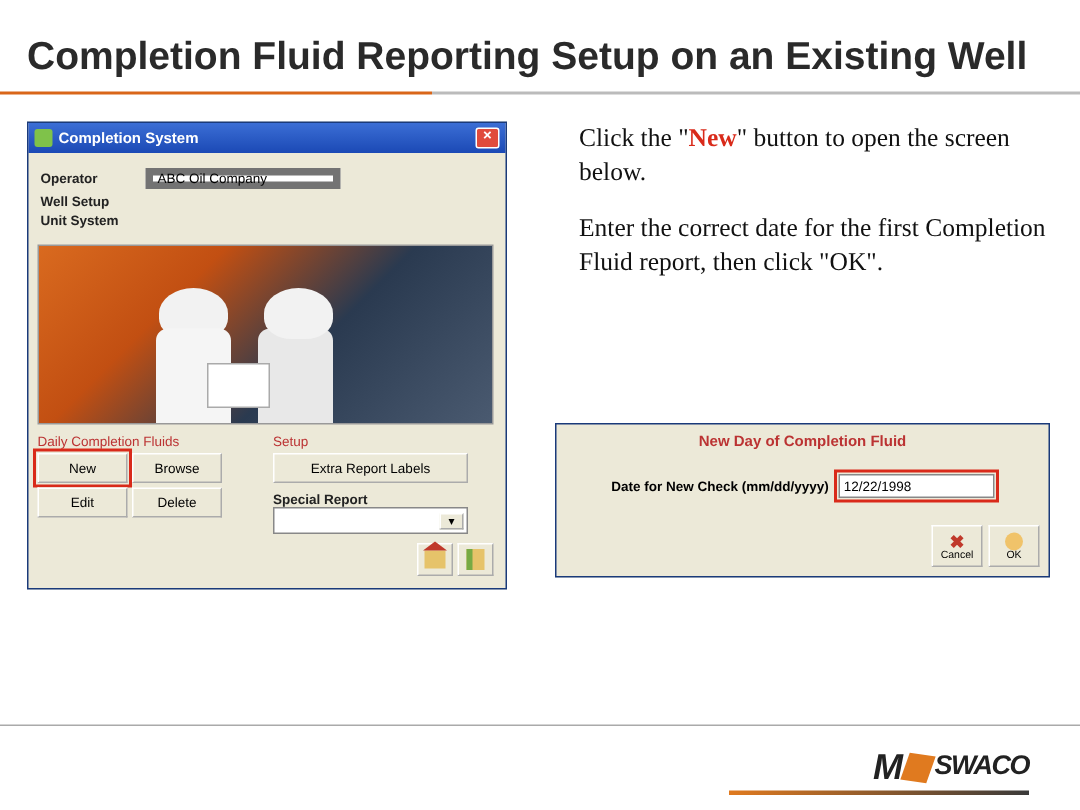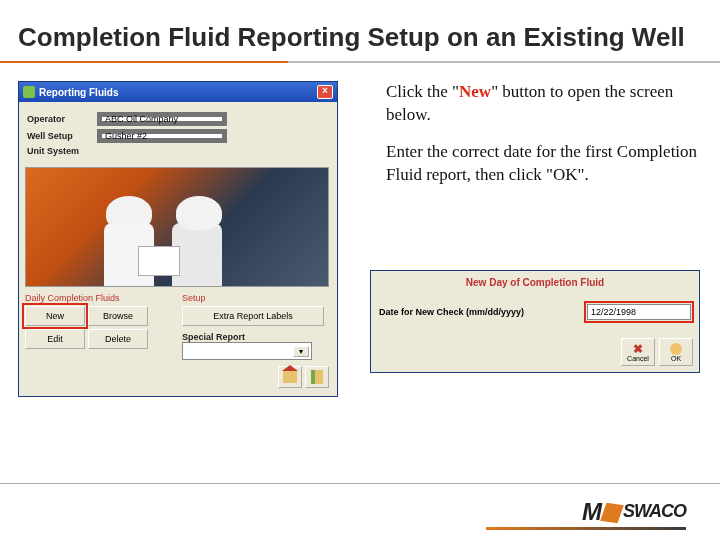--- a/index.html
+++ b/index.html
@@ -125,21 +125,21 @@
     border: 1px outset #fff;
     font-size: 9px;
     display: flex; align-items: center; justify-content: center;
     cursor: pointer;
   }
   .wbtn.highlighted {
     outline: 2px solid #d92a1a;
     outline-offset: 1px;
   }
   .setup-btn {
-    width: 142px; height: 20px;
+    width: 130px; height: 20px;
     background: #ece9d8;
     border: 1px outset #fff;
     font-size: 9px;
     display: flex; align-items: center; justify-content: center;
     cursor: pointer;
   }
   .select {
     width: 130px; height: 18px;
     background: #fff; border: 1px solid #888;
     font-size: 9px;
@@ -171,36 +171,36 @@
     font-size: 17px;
     line-height: 1.35;
     color: #111;
     margin-bottom: 14px;
   }
   .instr .hl { color: #d92a1a; font-weight: bold; }
 
   
   .dialog2 {
     position: absolute;
-    left: 370px; top: 270px;
+    left: 370px; top: 282px;
     width: 330px;
     border: 1px solid #1a3a7a;
     background: #ece9d8;
     font-family: Tahoma, Arial, sans-serif;
     font-size: 10px;
   }
   .d2-title {
     text-align: center;
     font-size: 10px;
     font-weight: bold;
     color: #b33;
     padding: 6px 0 10px 0;
   }
   .d2-row {
-    display: flex; align-items: center; justify-content: space-between;
+    display: flex; align-items: center; justify-content: center;
     padding: 6px 8px 14px 8px;
     gap: 6px;
   }
   .d2-label { font-size: 9px; font-weight: bold; }
   .d2-input {
     width: 104px; height: 16px;
     background: #fff; border: 1px solid #888;
     font-size: 9px; padding: 0 3px;
     display: flex; align-items: center;
   }
@@ -256,33 +256,32 @@
 
 <div class="slide-title">Completion Fluid Reporting Setup on an Existing Well</div>
 <div class="title-rule"></div>
 
 <div class="content">
   <div class="left-col">
 
     <div class="win">
       <div class="titlebar">
         <div class="titlebar-icon"></div>
-        <span>Reporting Fluids</span>
+        <span>Completion System</span>
         <div class="titlebar-spacer"></div>
         <div class="close-btn">×</div>
       </div>
       <div class="win-body">
         <div class="info-grid">
           <div class="info-row">
             <div class="info-label">Operator</div>
             <div class="info-val">ABC Oil Company</div>
           </div>
           <div class="info-row">
             <div class="info-label">Well Setup</div>
-            <div class="info-val">Gusher #2</div>
           </div>
           <div class="info-row">
             <div class="info-label">Unit System</div>
           </div>
         </div>
 
         <div class="photo">
           <div class="body1"></div>
             <div class="body2"></div>
             <div class="clipboard"></div>

